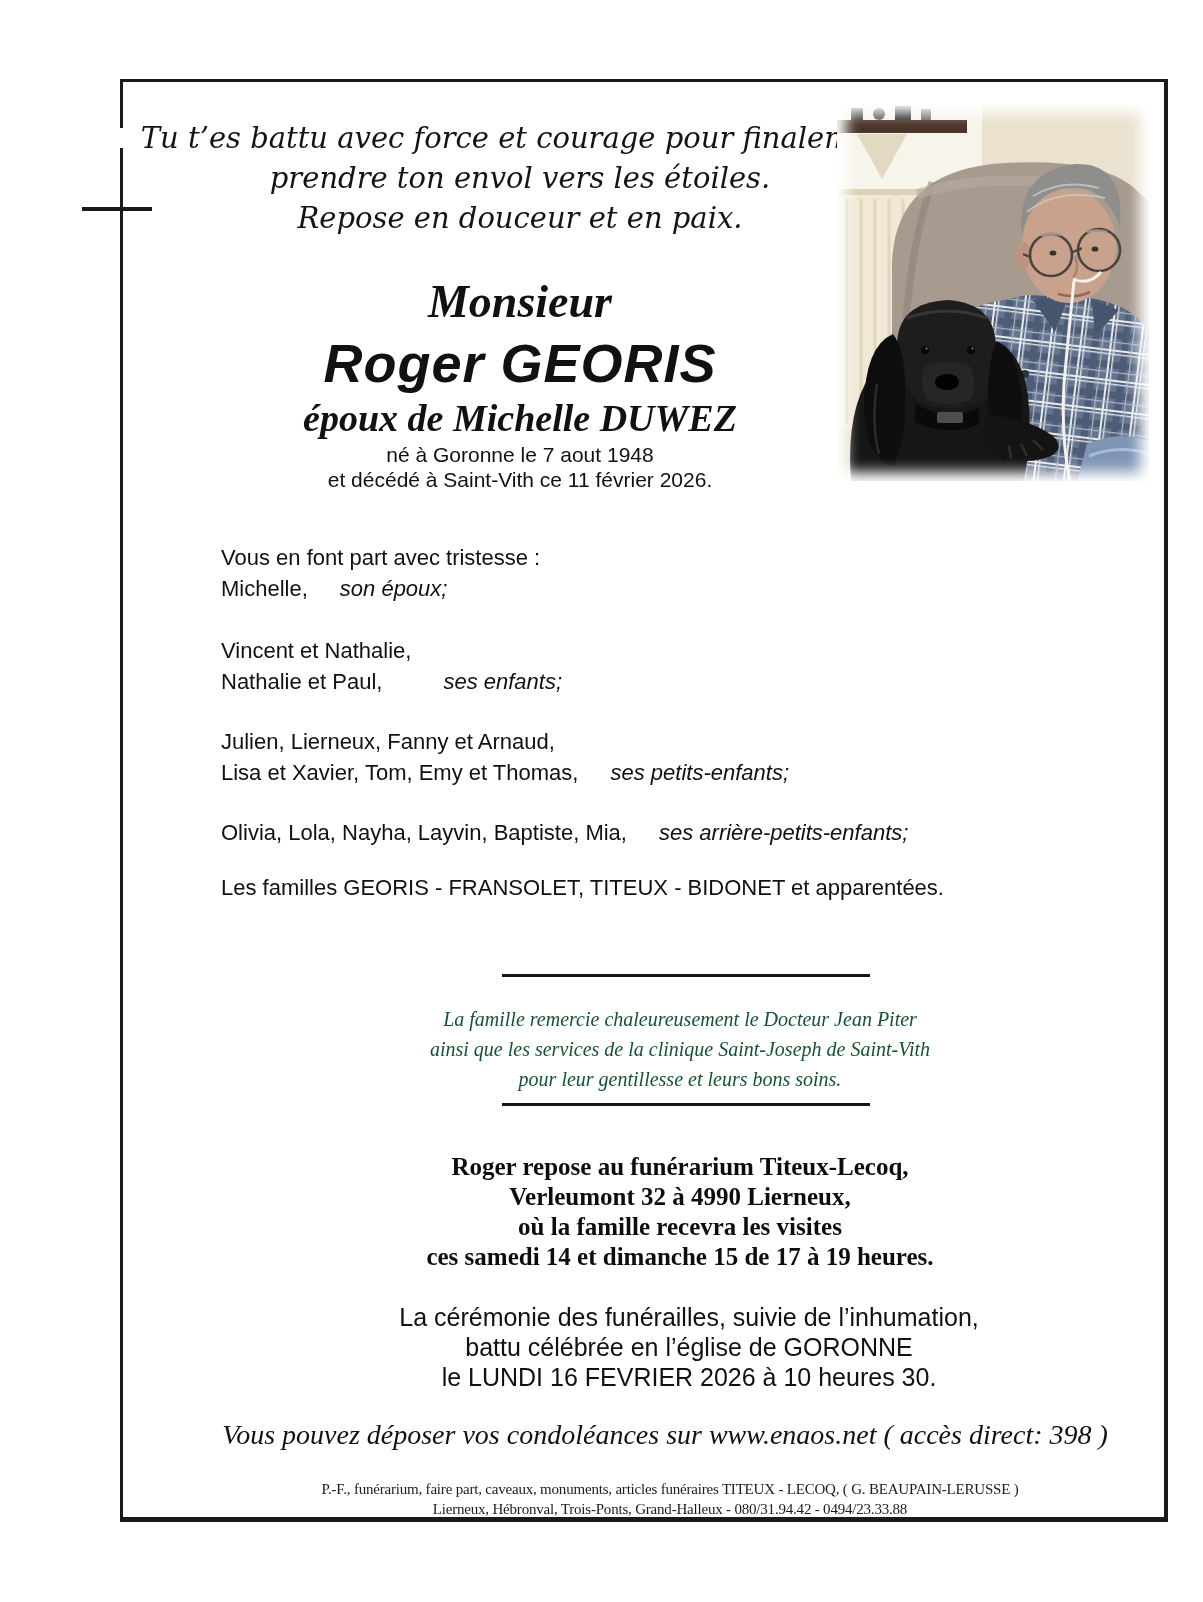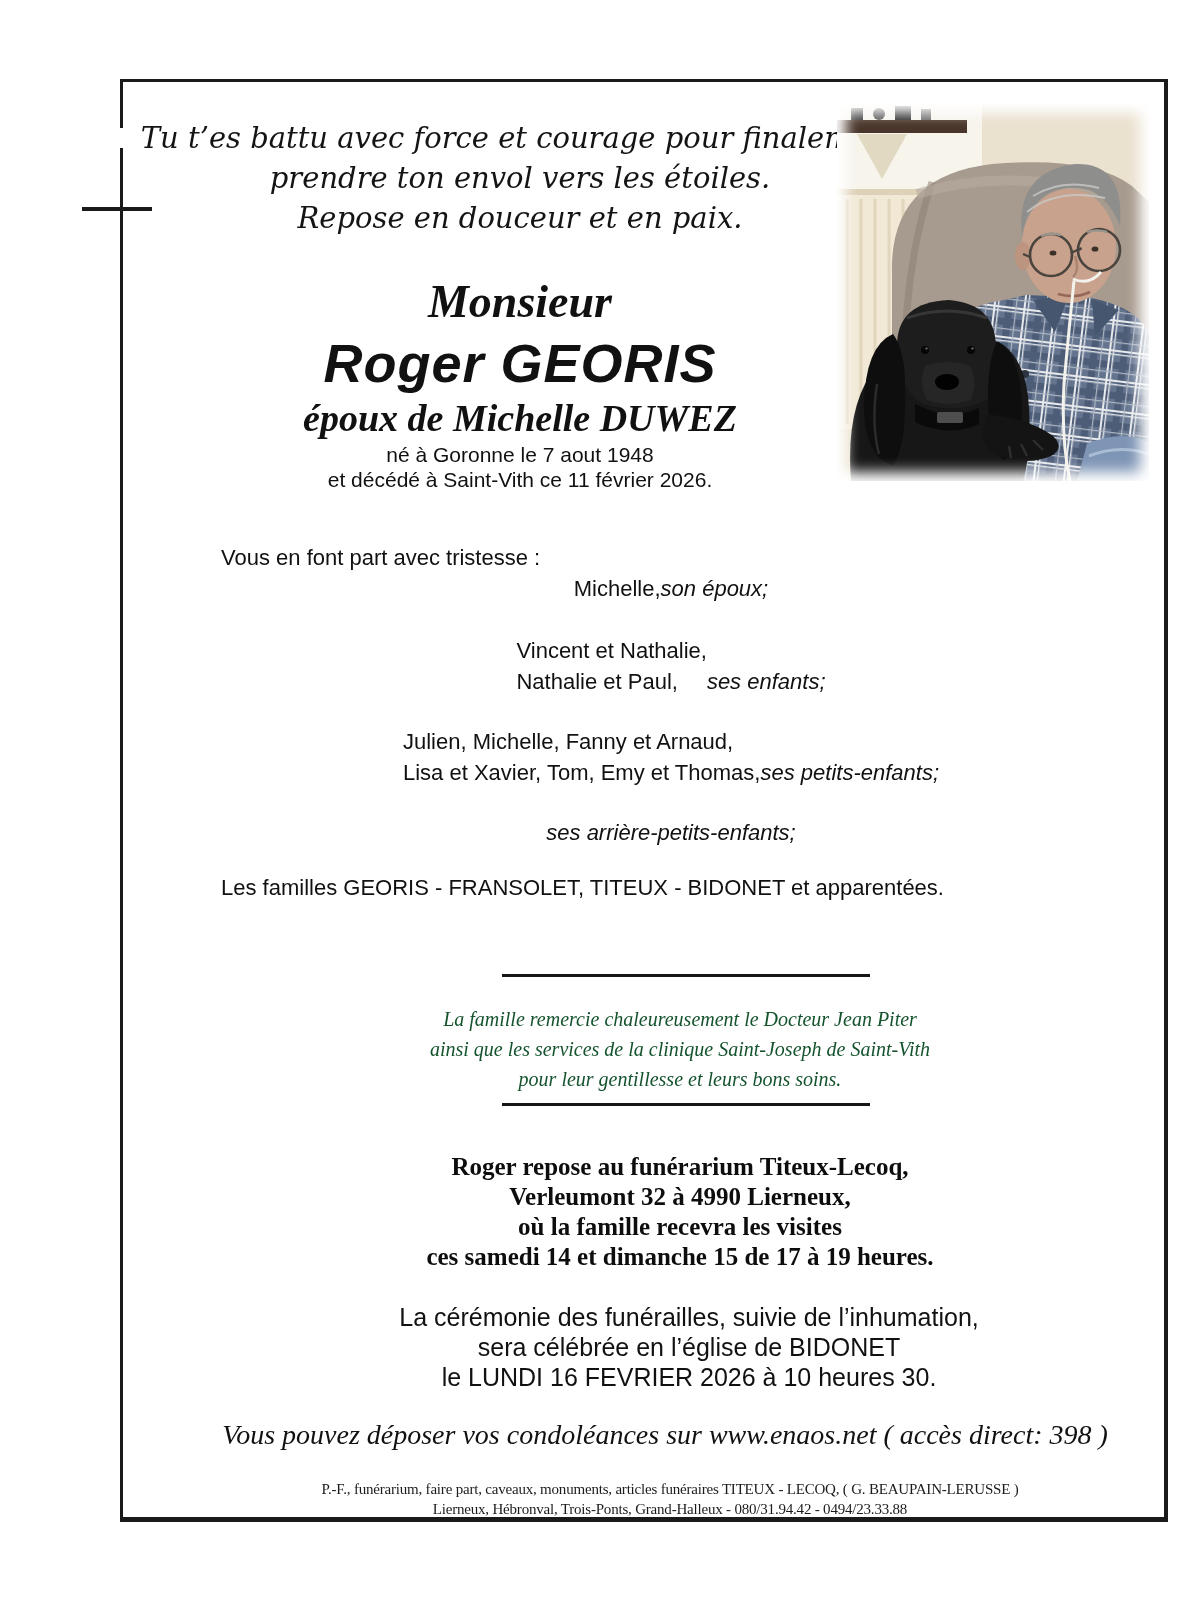--- a/index.html
+++ b/index.html
@@ -25,21 +25,21 @@
   
   .deceased{left:130px;top:272px;width:780px;text-align:center;}
   .deceased .title{font-family:"Liberation Serif",serif;font-weight:bold;font-style:italic;font-size:46px;line-height:60px;}
   .deceased .name{font-family:Liberation Sans, sans-serif;font-weight:bold;font-style:italic;font-size:54px;line-height:62px;letter-spacing:1px;}
   .deceased .spouse{font-family:"Liberation Serif",serif;font-weight:bold;font-style:italic;font-size:38px;line-height:48px;}
   .deceased .small{font-size:21px;line-height:25px;}
 
   
   .family{left:221px;top:542px;width:900px;font-size:22px;line-height:31px;}
   .family .intro{}
-  .family .row{display:flex;justify-content:center;align-items:flex-end;}
+  .family .row{display:flex;justify-content:flex-start;align-items:flex-end;gap:32px;}
   .family .row .relation{font-style:italic;white-space:nowrap;}
   .mb31{margin-bottom:31px;} .mb29{margin-bottom:29px;} .mb24{margin-bottom:24px;}
 
   
   .divider{height:3px;background:#161616;width:368px;left:502px;}
   .divider.d1{top:974px;} .divider.d2{top:1103px;}
 
   
   .thanks{left:280px;top:1004px;width:800px;text-align:center;
           font-family:"Liberation Serif",serif;font-style:italic;font-size:20px;line-height:30px;color:#14532d;}
@@ -182,27 +182,30 @@
   <div class="row mb29">
     <div>
       <div>Vincent et Nathalie,</div>
       <div>Nathalie et Paul,</div>
     </div>
     <div class="relation">ses enfants;</div>
   </div>
 
   <div class="row mb29">
     <div>
-      <div>Julien, Michelle, Fanny et Arnaud,</div>
+      <div>Julien, Lierneux, Fanny et Arnaud,</div>
       <div>Lisa et Xavier, Tom, Emy et Thomas,</div>
     </div>
     <div class="relation">ses petits-enfants;</div>
   </div>
 
   <div class="row mb24">
+    <div>
+      <div>Olivia, Lola, Nayha, Layvin, Baptiste, Mia,</div>
+    </div>
     <div class="relation">ses arrière-petits-enfants;</div>
   </div>
 
   <div>Les familles GEORIS - FRANSOLET, TITEUX - BIDONET et apparentées.</div>
 </div>
 
 <div class="abs divider d1"></div>
 <div class="abs divider d2"></div>
 
 <div class="abs thanks">
@@ -213,21 +216,21 @@
 
 <div class="abs funeral">
   <div>Roger repose au funérarium Titeux-Lecoq,</div>
   <div>Verleumont 32 à 4990 Lierneux,</div>
   <div>où la famille recevra les visites</div>
   <div>ces samedi 14 et dimanche 15 de 17 à 19 heures.</div>
 </div>
 
 <div class="abs ceremony">
   <div>La cérémonie des funérailles, suivie de l’inhumation,</div>
-  <div>sera célébrée en l’église de BIDONET</div>
+  <div>battu célébrée en l’église de GORONNE</div>
   <div>le LUNDI 16 FEVRIER 2026 à 10 heures 30.</div>
 </div>
 
 <div class="abs condolences">Vous pouvez déposer vos condoléances sur www.enaos.net ( accès direct: 398 )</div>
 
 <div class="abs footer">
   <div>P.-F., funérarium, faire part, caveaux, monuments, articles funéraires  TITEUX - LECOQ,  ( G. BEAUPAIN-LERUSSE )</div>
   <div>Lierneux, Hébronval, Trois-Ponts, Grand-Halleux  -  080/31.94.42  -  0494/23.33.88</div>
 </div>
 

